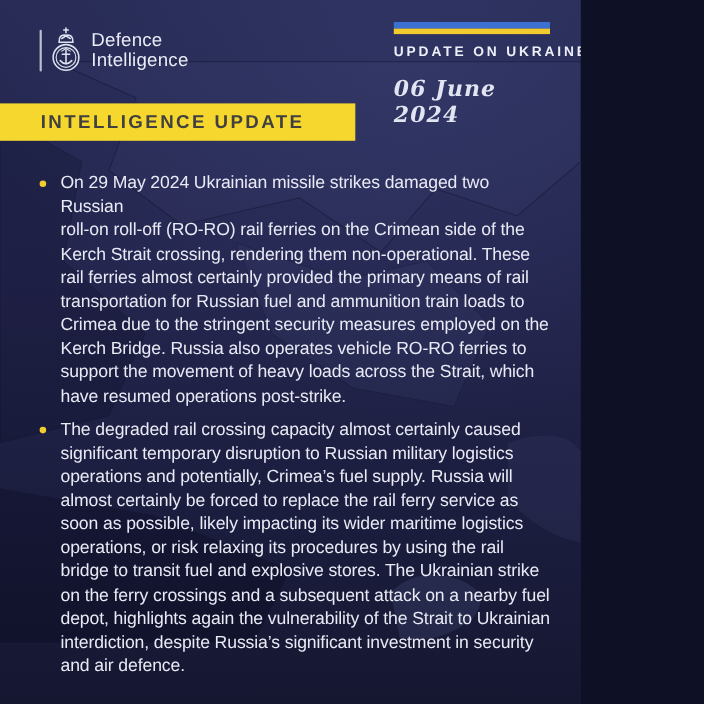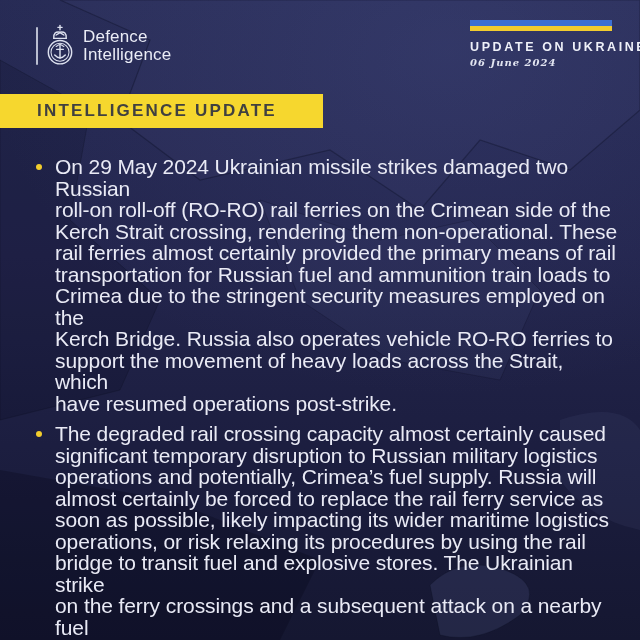--- a/index.html
+++ b/index.html
@@ -1,20 +1,20 @@
 <!DOCTYPE html>
 <html><head>
 <meta charset="utf-8">
 <style>
   html, body { margin: 0; padding: 0; background: #0e1026; }
   * { box-sizing: border-box; }
 
   .page {
     position: relative;
-    width: 640px;
+    width: 528px;
     height: 640px;
     overflow: hidden;
     font-family: "Liberation Sans", "DejaVu Sans", sans-serif;
     background:
       radial-gradient(120% 90% at 70% 8%, rgba(80,90,155,0.20), rgba(0,0,0,0) 60%),
       linear-gradient(180deg, #272b55 0%, #23254d 40%, #1b1d3e 74%, #151731 100%);
   }
 
   .map-texture {
     position: absolute;
@@ -40,23 +40,23 @@
 
   .update-tag { position: absolute; right: 28px; top: 20px; width: 142px; text-align: left; }
   .flag-stripe { width: 142px; height: 11px; display: flex; flex-direction: column; }
   .flag-blue { height: 6px; background: #3d70d3; }
   .flag-yellow { height: 5px; background: #f2cc2f; }
   .update-label {
     margin-top: 9px; color: #eef0f8; font-size: 12.5px; font-weight: 700;
     letter-spacing: 2.6px; white-space: nowrap;
   }
   .update-date {
-    margin-top: 3px; color: #e2e5f1;
+    margin-top: 14px; color: #e2e5f1;
     font-family: "DejaVu Serif", "Liberation Serif", serif;
-    font-style: italic; font-weight: 700; font-size: 10px; letter-spacing: 1px;
+    font-style: italic; font-weight: 700; font-size: 20px; letter-spacing: 1px;
   }
 
   
   .banner {
     position: absolute; left: 0; top: 94px; width: 323px; height: 34px;
     background: #f6d72e; display: flex; align-items: center;
   }
   .banner-title {
     padding-left: 37px; color: #404040; font-size: 17px; font-weight: 700;
     letter-spacing: 2.2px; white-space: nowrap;
@@ -64,21 +64,21 @@
 
   
   .content { position: absolute; left: 36px; top: 156px; right: 22px; }
   .bullet-item { display: flex; align-items: flex-start; }
   .bullet-item + .bullet-item { margin-top: 9px; }
   .bullet-dot {
     flex: 0 0 auto; width: 6px; height: 6px; border-radius: 50%;
     background: #f2cd2d; margin-top: 8px; margin-right: 13px;
   }
   .bullet-text {
-    margin: 0; color: #e9eaf5; font-size: 21px; line-height: 21.5px;
+    margin: 0; color: #e9eaf5; font-size: 16px; line-height: 21.5px;
     letter-spacing: -0.1px; white-space: pre-line; max-width: 578px;
   }
 </style>
 </head>
 <body>
 
 <div class="page">
 
   <svg class="map-texture" viewBox="0 0 640 640" xmlns="http://www.w3.org/2000/svg" aria-hidden="true">
     <path d="M60 0 L150 40 L120 120 L200 180 L330 150 L420 210 L480 140 L570 170 L640 110 L640 0 Z" fill="rgba(130,140,200,0.05)" stroke="rgba(8,10,28,0.30)" stroke-width="1.2"></path>

